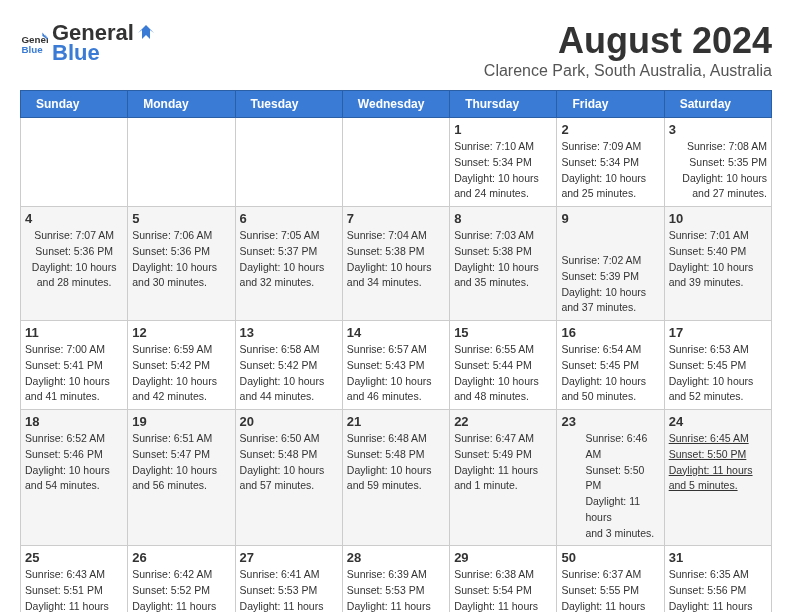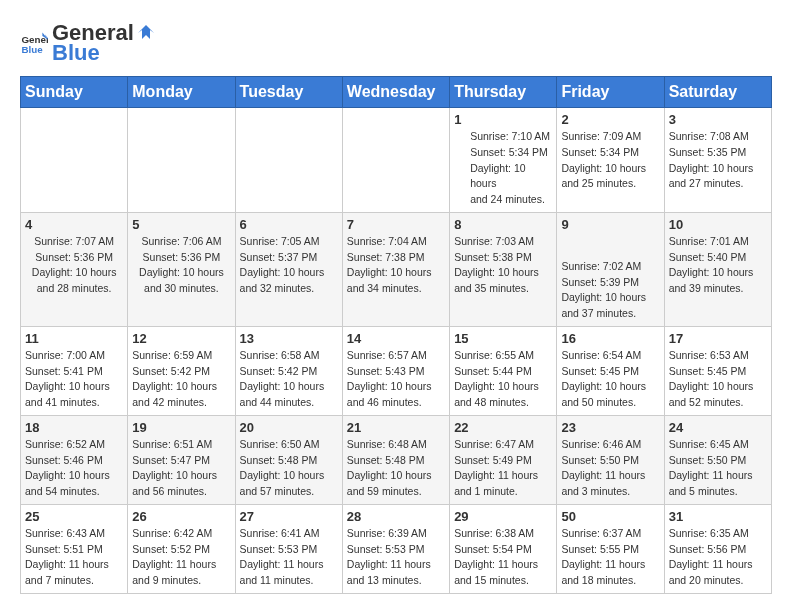--- a/index.html
+++ b/index.html
@@ -38,23 +38,23 @@
       color: #555;
     }
     table {
       width: 100%;
       border-collapse: collapse;
       font-size: 11px;
     }
     thead tr th {
       background-color: #3a7bd5;
       color: #fff;
-      padding: 6px 4px;
+      padding: 6px 15px;
       text-align: left;
-      font-size: 16px;
+      font-size: 12px;
       border: 1px solid #2a5fa5;
     }
     tbody tr td {
       border: 1px solid #ccc;
       padding: 4px 4px;
       vertical-align: top;
       height: 80px;
       width: calc(100% / 7);
       background: #fff;
     }
@@ -90,20 +90,24 @@
     <div>
       <div style="display:flex; align-items:center; gap:2px;">
         <span style="font-size:22px; font-weight:bold; color:#333;">General</span>
         <svg width="20" height="20" viewBox="0 0 20 20">
           <polygon points="10,2 18,10 14,7 14,16 10,12 6,16 6,7 2,10" fill="#3a7bd5"></polygon>
         </svg>
       </div>
       <span style="font-size:22px; font-weight:bold; color:#3a7bd5; margin-top:-6px; display:block;">Blue</span>
     </div>
   </div>
+  <div class="title-block">
+    <div class="main-title">August 2024</div>
+    <div class="subtitle">Clarence Park, South Australia, Australia</div>
+  </div>
 </div>
 
 <table>
   <thead>
     <tr id="thead-row">
         <th>Sunday</th>
         <th>Monday</th>
         <th>Tuesday</th>
         <th>Wednesday</th>
         <th>Thursday</th>
@@ -112,66 +116,66 @@
       </tr>
   </thead>
   <tbody id="calendar-body">
       <tr>
         <td class="empty-cell"></td>
         <td class="empty-cell"></td>
         <td class="empty-cell"></td>
         <td class="empty-cell"></td>
         <td>
           <div class="day-number">1</div>
-          <div class="day-info" style="white-space: pre-line; margin-left: 16px;">Sunrise: 7:10 AM
+          <div class="day-info" style="white-space: pre-line;">Sunrise: 7:10 AM
 Sunset: 5:34 PM
 Daylight: 10 hours
 and 24 minutes.</div>
         </td>
         <td>
           <div class="day-number">2</div>
           <div class="day-info" style="white-space: pre-line;">Sunrise: 7:09 AM
 Sunset: 5:34 PM
 Daylight: 10 hours
 and 25 minutes.</div>
         </td>
         <td>
           <div class="day-number">3</div>
-          <div class="day-info" style="white-space: pre-line;">Sunrise: 7:08 AM
+          <div class="day-info" style="white-space: pre-line; text-align: right;">Sunrise: 7:08 AM
 Sunset: 5:35 PM
 Daylight: 10 hours
 and 27 minutes.</div>
         </td>
       </tr>
       <tr>
         <td>
           <div class="day-number">4</div>
           <div class="day-info" style="white-space: pre-line; text-align: center;">Sunrise: 7:07 AM
 Sunset: 5:36 PM
 Daylight: 10 hours
 and 28 minutes.</div>
         </td>
         <td>
           <div class="day-number">5</div>
-          <div class="day-info" style="white-space: pre-line; text-align: center;">Sunrise: 7:06 AM
+          <div class="day-info" style="white-space: pre-line;">Sunrise: 7:06 AM
 Sunset: 5:36 PM
 Daylight: 10 hours
 and 30 minutes.</div>
         </td>
         <td>
           <div class="day-number">6</div>
           <div class="day-info" style="white-space: pre-line;">Sunrise: 7:05 AM
 Sunset: 5:37 PM
 Daylight: 10 hours
 and 32 minutes.</div>
         </td>
         <td>
           <div class="day-number">7</div>
           <div class="day-info" style="white-space: pre-line;">Sunrise: 7:04 AM
-Sunset: 7:38 PM
+Sunset: 5:38 PM
 Daylight: 10 hours
 and 34 minutes.</div>
         </td>
         <td>
           <div class="day-number">8</div>
           <div class="day-info" style="white-space: pre-line;">Sunrise: 7:03 AM
 Sunset: 5:38 PM
 Daylight: 10 hours
 and 35 minutes.</div>
         </td>
@@ -272,28 +276,28 @@
         </td>
         <td>
           <div class="day-number">22</div>
           <div class="day-info" style="white-space: pre-line;">Sunrise: 6:47 AM
 Sunset: 5:49 PM
 Daylight: 11 hours
 and 1 minute.</div>
         </td>
         <td>
           <div class="day-number">23</div>
-          <div class="day-info" style="white-space: pre-line;">Sunrise: 6:46 AM
+          <div class="day-info" style="white-space: pre-line; margin-left: 24px;">Sunrise: 6:46 AM
 Sunset: 5:50 PM
 Daylight: 11 hours
 and 3 minutes.</div>
         </td>
         <td>
           <div class="day-number">24</div>
-          <div class="day-info" style="white-space: pre-line;">Sunrise: 6:45 AM
+          <div class="day-info" style="white-space: pre-line; text-decoration: underline;">Sunrise: 6:45 AM
 Sunset: 5:50 PM
 Daylight: 11 hours
 and 5 minutes.</div>
         </td>
       </tr>
       <tr>
         <td>
           <div class="day-number">25</div>
           <div class="day-info" style="white-space: pre-line;">Sunrise: 6:43 AM
 Sunset: 5:51 PM

